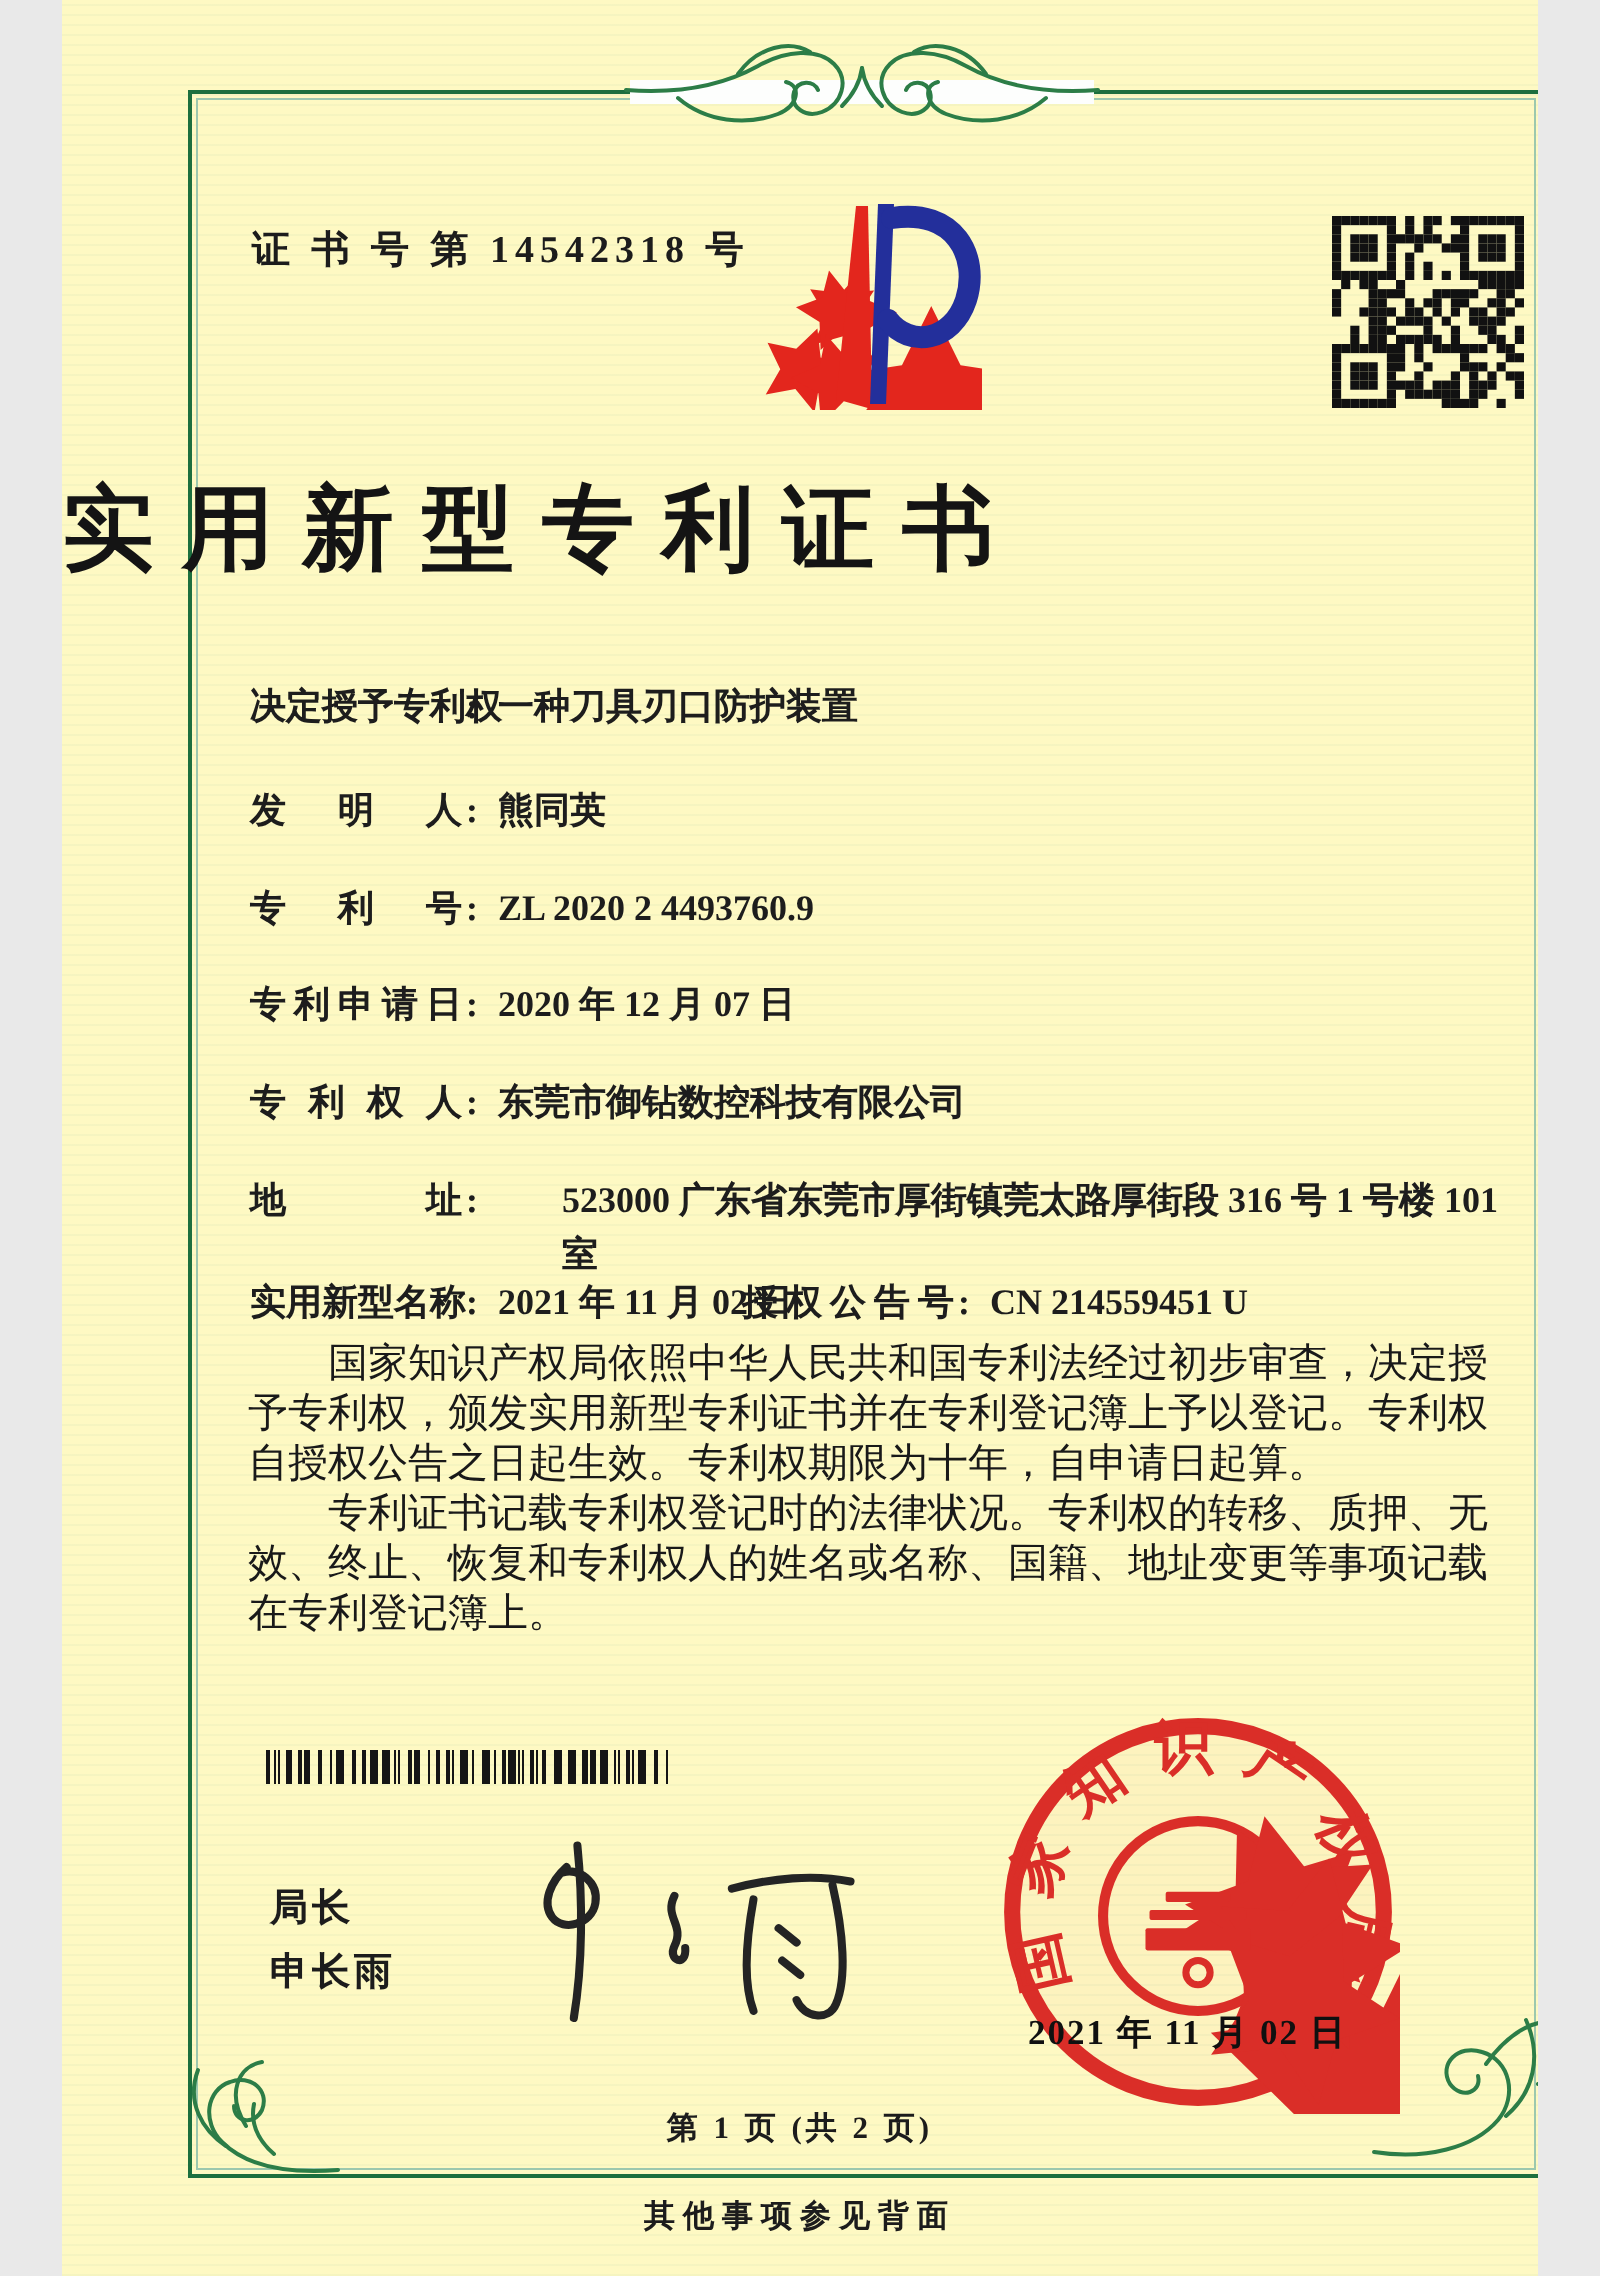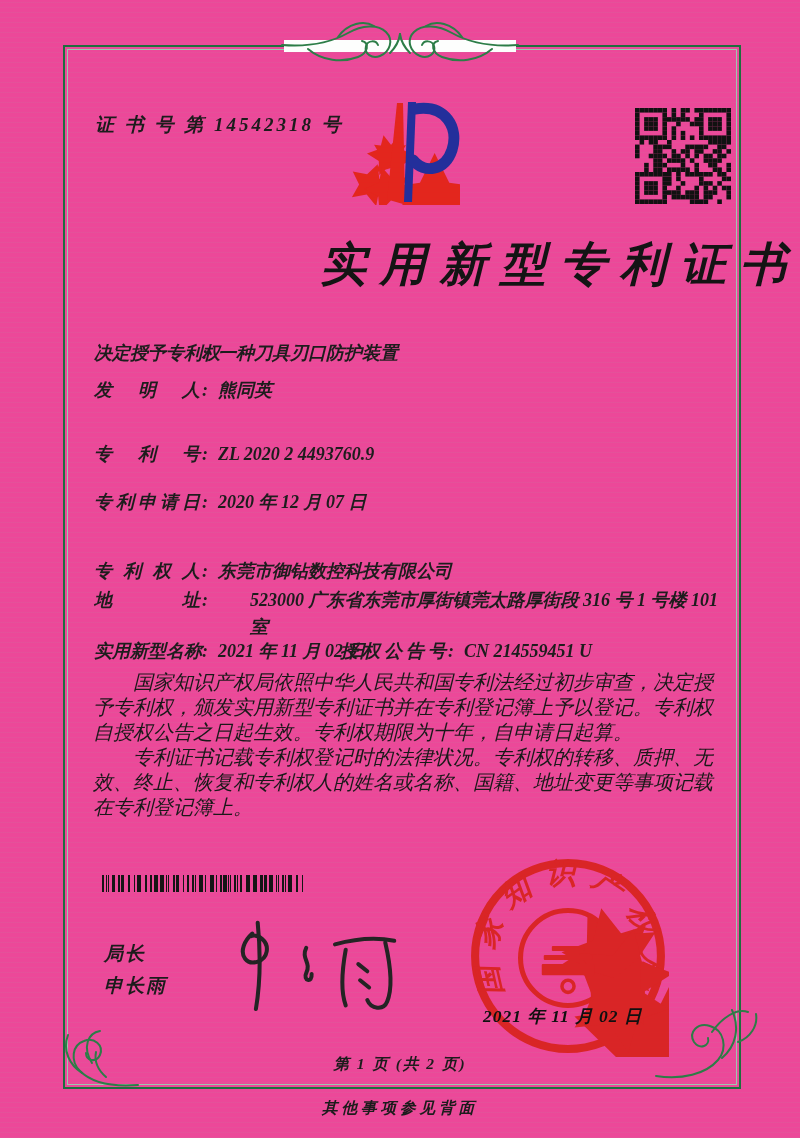--- a/index.html
+++ b/index.html
@@ -1,32 +1,32 @@
 <!DOCTYPE html>
 <html><head>
 <meta charset="utf-8">
 <style>
   html,body{margin:0;padding:0;background:#e9e9e9;}
   .page{
-    position:relative;width:800px;height:1138px;background:#ec4899;
+    position:relative;width:738px;height:1138px;background:#fef9c3;
     font-family:"Liberation Serif","DejaVu Serif",serif;color:#1c1c1c;
-    overflow:hidden;margin:0 auto;font-style:italic;
+    overflow:hidden;margin:0 auto;
   }
   .page::before{
     content:"";position:absolute;inset:0;pointer-events:none;
     background:repeating-linear-gradient(0deg,rgba(140,190,160,0.08) 0 1px,transparent 1px 5px);
   }
   .frame{
     position:absolute;left:63px;top:45px;width:674px;height:1040px;
     border:2px solid #1c6f3e;
   }
   .frame::before{content:"";position:absolute;inset:2px;border:1px solid #9cc8ae;}
   .abs{position:absolute;}
   .cert-no{left:95px;top:112px;font-size:19px;font-weight:700;letter-spacing:3px;white-space:nowrap;}
-  .title{left:0;top:234px;width:100%;text-align:right;font-size:46px;font-weight:700;letter-spacing:14px;color:#141414;}
+  .title{left:0;top:234px;width:100%;text-align:left;font-size:46px;font-weight:700;letter-spacing:14px;color:#141414;}
   .f-row{position:absolute;font-size:18px;font-weight:700;white-space:nowrap;left:94px;line-height:27px;color:#1d1d1d;}
   .lbl{display:inline-block;width:106px;text-align:justify;text-align-last:justify;-moz-text-align-last:justify;}
   .colon{display:inline-block;margin:0 10px 0 2px;}
   .val.wide{display:inline-block;width:484px;white-space:normal;vertical-align:top;margin-left:32px;}
   .g2{position:absolute;left:246px;top:0;white-space:nowrap;}
   .paras{position:absolute;left:93px;top:670px;width:620px;font-size:20px;line-height:25px;color:#191919;}
   .paras p{margin:0;text-indent:2em;}
   .signer{font-size:19px;font-weight:700;letter-spacing:2px;}
   .seal-date{left:483px;top:1004px;font-size:17.5px;font-weight:700;letter-spacing:1px;color:#101010;z-index:4;}
   .center-line{left:0;width:100%;text-align:center;}
@@ -354,30 +354,30 @@
         <rect x="68.57" y="91.43" width="4.57" height="4.57" fill="#111"></rect>
         <rect x="82.29" y="91.43" width="4.57" height="4.57" fill="#111"></rect>
       </svg>
   </div>
 
   <div class="abs title">实用新型专利证书</div>
 
   <div class="f-row" style="top:340px">
     <span class="lbl">决定授予专利权</span><span class="colon">:</span><span class="val">一种刀具刃口防护装置</span>
   </div>
-  <div class="f-row" style="top:377px">
+  <div class="f-row" style="top:392px">
     <span class="lbl">发明人</span><span class="colon">:</span><span class="val">熊同英</span>
   </div>
   <div class="f-row" style="top:441px">
     <span class="lbl">专利号</span><span class="colon">:</span><span class="val">ZL 2020 2 4493760.9</span>
   </div>
   <div class="f-row" style="top:489px">
     <span class="lbl">专利申请日</span><span class="colon">:</span><span class="val">2020 年 12 月 07 日</span>
   </div>
-  <div class="f-row" style="top:558px">
+  <div class="f-row" style="top:538px">
     <span class="lbl">专利权人</span><span class="colon">:</span><span class="val">东莞市御钻数控科技有限公司</span>
   </div>
   <div class="f-row" style="top:587px">
     <span class="lbl">地址</span><span class="colon">:</span><span class="val wide">523000 广东省东莞市厚街镇莞太路厚街段 316 号 1 号楼 101 室</span>
   </div>
   <div class="f-row" style="top:638px">
     <span class="lbl">实用新型名称</span><span class="colon">:</span><span class="val">2021 年 11 月 02 日</span>
     <span class="g2">
       <span class="lbl">授权公告号</span><span class="colon">:</span><span class="val">CN 214559451 U</span>
     </span>

